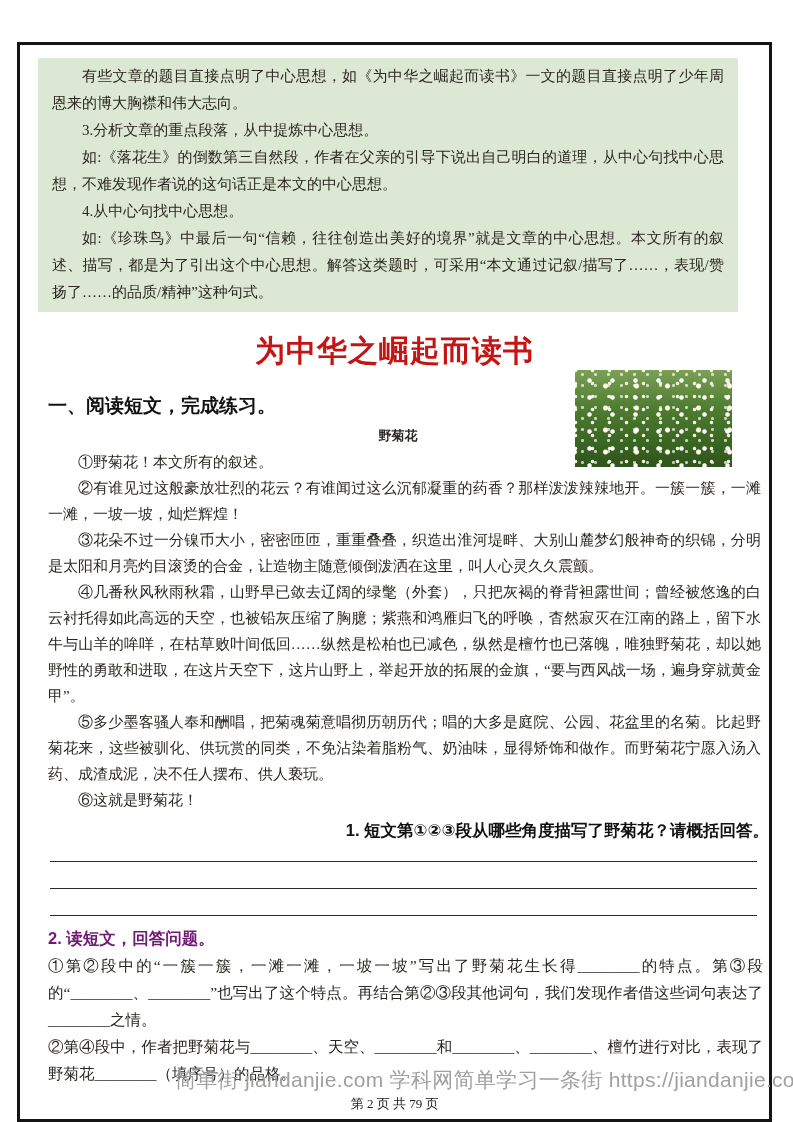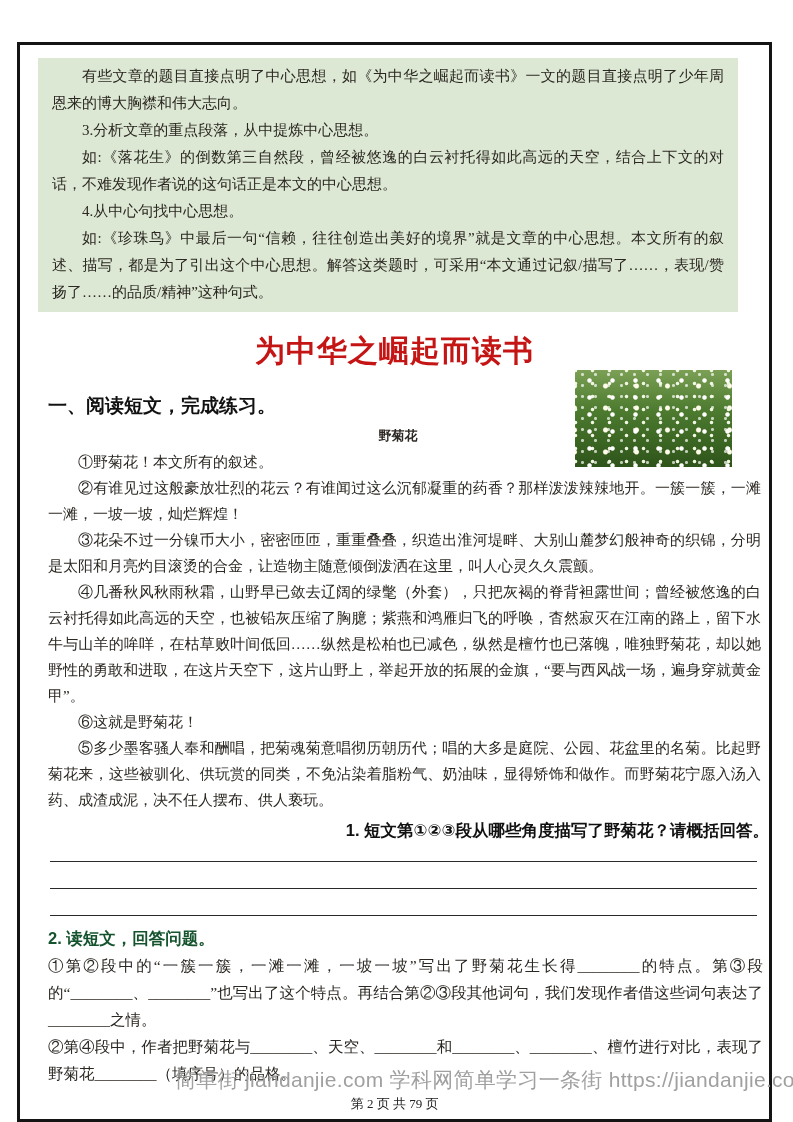--- a/index.html
+++ b/index.html
@@ -96,21 +96,21 @@
     height:27px;
     border-bottom:1.6px solid #2a2a2a;
   }
   .answer-line:first-child{height:12px;}
   
   .q2-heading{
     margin:10px 0 0 28px;
     font-family:"Liberation Sans","DejaVu Sans",sans-serif;
     font-weight:bold;
     font-size:16.5px;
-    color:#14532d;
+    color:#701a75;
     line-height:24px;
   }
   .q2-body{margin:2px 6px 0 28px;}
   .q2-body p{
     font-size:15.5px;
     line-height:27px;
     text-align:justify;
   }
   
   .page-info{
@@ -134,39 +134,39 @@
   }
 </style>
 </head>
 <body>
 
 <div class="frame">
 
   <div class="tip-box">
     <p>有些文章的题目直接点明了中心思想，如《为中华之崛起而读书》一文的题目直接点明了少年周恩来的博大胸襟和伟大志向。</p>
     <p>3.分析文章的重点段落，从中提炼中心思想。</p>
-    <p>如:《落花生》的倒数第三自然段，曾经被悠逸的白云衬托得如此高远的天空，结合上下文的对话，不难发现作者说的这句话正是本文的中心思想。</p>
+    <p>如:《落花生》的倒数第三自然段，作者在父亲的引导下说出自己明白的道理，从中心句找中心思想，不难发现作者说的这句话正是本文的中心思想。</p>
     <p>4.从中心句找中心思想。</p>
     <p>如:《珍珠鸟》中最后一句“信赖，往往创造出美好的境界”就是文章的中心思想。本文所有的叙述、描写，都是为了引出这个中心思想。解答这类题时，可采用“本文通过记叙/描写了……，表现/赞扬了……的品质/精神”这种句式。</p>
   </div>
 
   <h1 class="main-title">为中华之崛起而读书</h1>
 
   <div class="flower-photo"></div>
 
   <h2 class="section-heading">一、阅读短文，完成练习。</h2>
 
   <div class="passage">
     <div class="passage-title">野菊花</div>
     <p>①野菊花！本文所有的叙述。</p>
     <p>②有谁见过这般豪放壮烈的花云？有谁闻过这么沉郁凝重的药香？那样泼泼辣辣地开。一簇一簇，一滩一滩，一坡一坡，灿烂辉煌！</p>
     <p>③花朵不过一分镍币大小，密密匝匝，重重叠叠，织造出淮河堤畔、大别山麓梦幻般神奇的织锦，分明是太阳和月亮灼目滚烫的合金，让造物主随意倾倒泼洒在这里，叫人心灵久久震颤。</p>
     <p>④几番秋风秋雨秋霜，山野早已敛去辽阔的绿氅（外套），只把灰褐的脊背袒露世间；曾经被悠逸的白云衬托得如此高远的天空，也被铅灰压缩了胸臆；紫燕和鸿雁归飞的呼唤，杳然寂灭在江南的路上，留下水牛与山羊的哞咩，在枯草败叶间低回……纵然是松柏也已减色，纵然是檀竹也已落魄，唯独野菊花，却以她野性的勇敢和进取，在这片天空下，这片山野上，举起开放的拓展的金旗，“要与西风战一场，遍身穿就黄金甲”。</p>
+    <p>⑤多少墨客骚人奉和酬唱，把菊魂菊意唱彻历朝历代；唱的大多是庭院、公园、花盆里的名菊。比起野菊花来，这些被驯化、供玩赏的同类，不免沾染着脂粉气、奶油味，显得矫饰和做作。而野菊花宁愿入汤入药、成渣成泥，决不任人摆布、供人亵玩。</p>
     <p>⑥这就是野菊花！</p>
-    <p>⑤多少墨客骚人奉和酬唱，把菊魂菊意唱彻历朝历代；唱的大多是庭院、公园、花盆里的名菊。比起野菊花来，这些被驯化、供玩赏的同类，不免沾染着脂粉气、奶油味，显得矫饰和做作。而野菊花宁愿入汤入药、成渣成泥，决不任人摆布、供人亵玩。</p>
   </div>
 
   <div class="q1-heading">1. 短文第①②③段从哪些角度描写了野菊花？请概括回答。</div>
 
   <div class="answer-area">
     <div class="answer-line"></div>
     <div class="answer-line"></div>
     <div class="answer-line"></div>
   </div>
 

